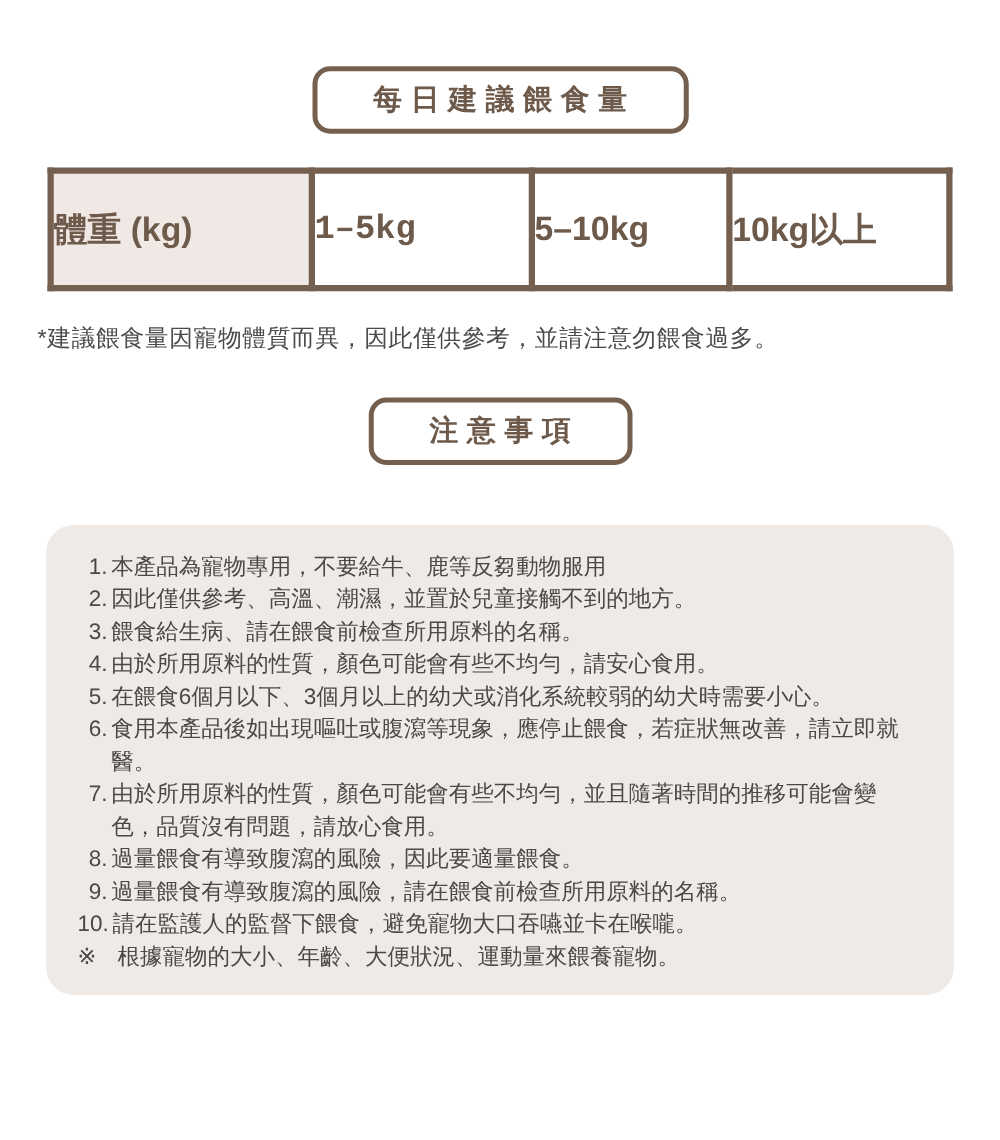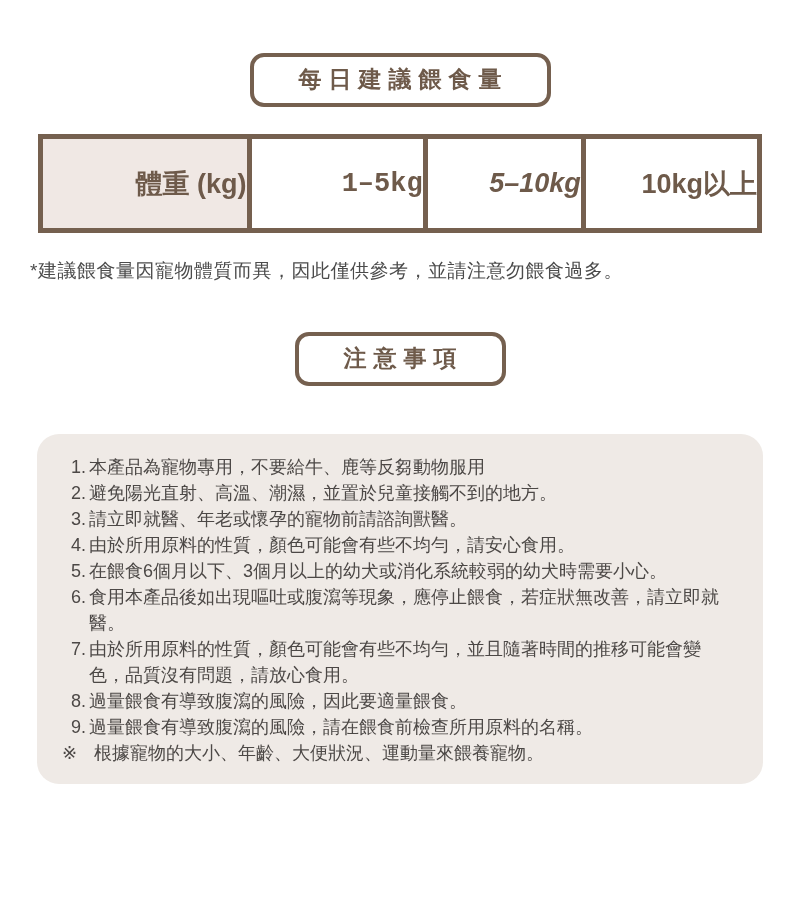--- a/index.html
+++ b/index.html
@@ -27,43 +27,43 @@
     border-radius:14px;
     padding:7px 38px 8px 38px;
     font-size:23px;
     font-weight:bold;
     letter-spacing:7px;
     text-indent:7px;
     color:var(--brown-text);
     text-align:right;
   }
   .badge-1{margin-top:53px;}
-  .badge-2{margin-top:48px;}
+  .badge-2{margin-top:34px;}
   table.feeding{
     width:724px;
     margin:27px auto 0 auto;
     border-collapse:collapse;
     table-layout:fixed;
   }
   table.feeding td{
     border:5px solid var(--brown-border);
     height:94px;
-    text-align:right;
+    text-align:left;
     vertical-align:middle;
     font-size:27px;
     font-weight:bold;
     color:var(--brown-text);
     background:#ffffff;
   }
   table.feeding td.rowhead{
     background:var(--header-bg);
     width:29%;
   }
   table.feeding td.c2{width:24.5%;font-family:Liberation Mono, monospace;}
-  table.feeding td.c3{width:22%;font-style:italic;}
+  table.feeding td.c3{width:22%;}
   table.feeding td.c4{width:24.5%;}
   .footnote{
     margin:25px 30px 0 30px;
     font-size:19px;
     color:#4b4b4b;
     letter-spacing:0.5px;
   }
   .notes-box{
     margin:48px auto 0 auto;
     width:726px;
@@ -111,25 +111,25 @@
 <div class="title-badge badge-2">注意事項</div>
 
 <div class="notes-box">
   <div id="notes-list">
       <div class="note-item">
         <span class="note-marker">1.</span>
         <span class="note-text">本產品為寵物專用，不要給牛、鹿等反芻動物服用</span>
       </div>
       <div class="note-item">
         <span class="note-marker">2.</span>
-        <span class="note-text">避免陽光直射、高溫、潮濕，並置於兒童接觸不到的地方。</span>
+        <span class="note-text">因此僅供參考、高溫、潮濕，並置於兒童接觸不到的地方。</span>
       </div>
       <div class="note-item">
         <span class="note-marker">3.</span>
-        <span class="note-text">請立即就醫、年老或懷孕的寵物前請諮詢獸醫。</span>
+        <span class="note-text">餵食給生病、請在餵食前檢查所用原料的名稱。</span>
       </div>
       <div class="note-item">
         <span class="note-marker">4.</span>
         <span class="note-text">由於所用原料的性質，顏色可能會有些不均勻，請安心食用。</span>
       </div>
       <div class="note-item">
         <span class="note-marker">5.</span>
         <span class="note-text">在餵食6個月以下、3個月以上的幼犬或消化系統較弱的幼犬時需要小心。</span>
       </div>
       <div class="note-item">
@@ -142,17 +142,21 @@
       </div>
       <div class="note-item">
         <span class="note-marker">8.</span>
         <span class="note-text">過量餵食有導致腹瀉的風險，因此要適量餵食。</span>
       </div>
       <div class="note-item">
         <span class="note-marker">9.</span>
         <span class="note-text">過量餵食有導致腹瀉的風險，請在餵食前檢查所用原料的名稱。</span>
       </div>
       <div class="note-item">
+        <span class="note-marker">10.</span>
+        <span class="note-text">請在監護人的監督下餵食，避免寵物大口吞嚥並卡在喉嚨。</span>
+      </div>
+      <div class="note-item">
         <span class="note-marker sym">※</span>
         <span class="note-text">根據寵物的大小、年齡、大便狀況、運動量來餵養寵物。</span>
       </div>
     </div>
 </div>
 
 </body></html>

